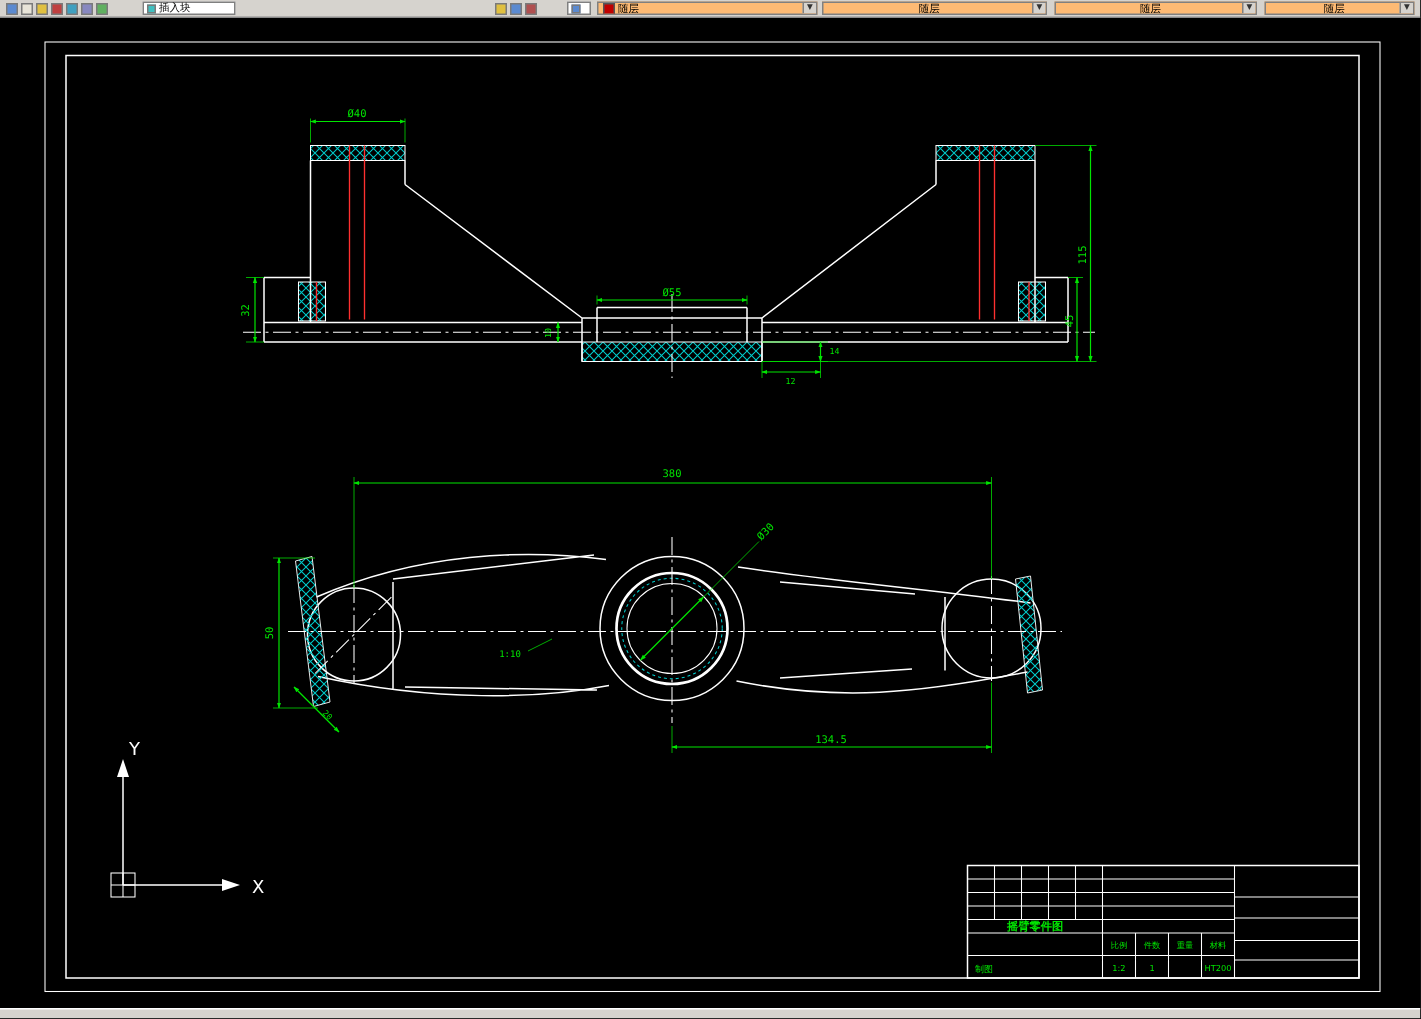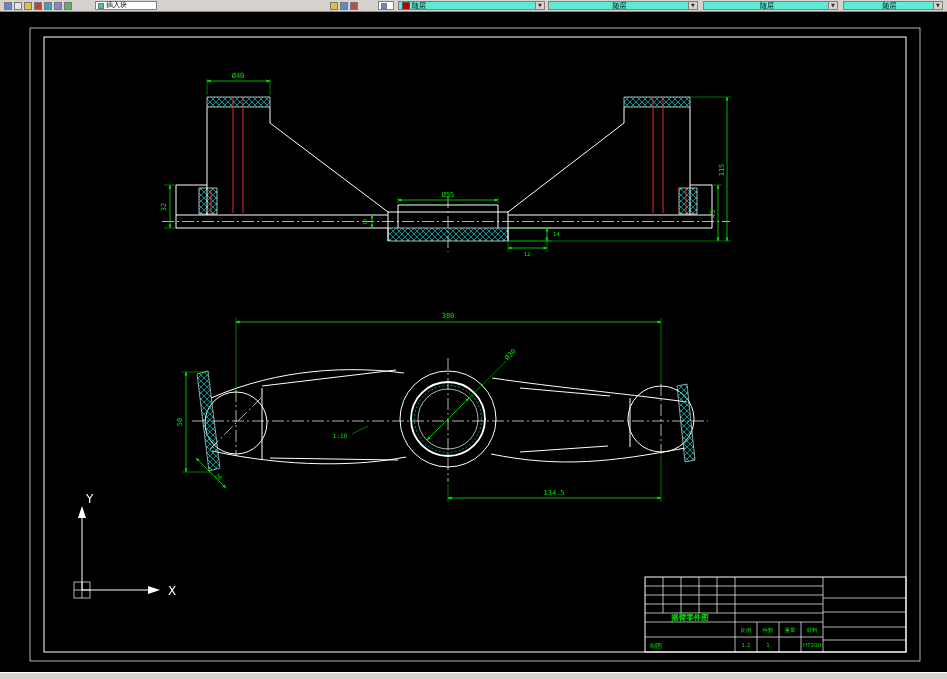--- a/index.html
+++ b/index.html
@@ -6,21 +6,21 @@
   .stage {position:relative; width:947px; height:679px; background:#000; overflow:hidden;
           font-family:"DejaVu Sans", sans-serif;}
   
   .toolbar {position:absolute; top:0; left:0; width:947px; height:12px;
             background:#d6d3ce; border-bottom:1px solid #8a8a8a; box-sizing:border-box;}
   .tb-abs {position:absolute; top:1px; height:10px; display:flex; align-items:center; gap:2px;}
   .ico {width:8px; height:8px; border:1px solid #7a7a7a; box-sizing:border-box; flex:0 0 auto;}
   .tb-box {position:absolute; top:1px; height:9px; background:#fff; border:1px solid #808080;
            font-size:7px; line-height:8px; color:#000; display:flex; align-items:flex-end;
            gap:2px; padding:0 2px; box-sizing:border-box; white-space:nowrap;}
-  .combo {position:absolute; top:1px; height:9px; background:#5eead4; border:1px solid #808080;
+  .combo {position:absolute; top:1px; height:9px; background:#fdba74; border:1px solid #808080;
           font-size:7px; line-height:8px; color:#000; display:flex; align-items:center;
           box-sizing:border-box; padding:0 10px 0 3px; white-space:nowrap; overflow:hidden;}
   .combo .arrow {position:absolute; right:0; top:0; width:8px; height:7px; background:#d6d3ce;
                  border-left:1px solid #808080; font-size:5px; line-height:7px; text-align:center; color:#333;}
   .swatch {width:6px; height:6px; background:#c00000; border:1px solid #555; margin-right:2px; flex:0 0 auto;}
   
   .statusbar {position:absolute; bottom:0; left:0; width:947px; height:7px;
               background:#d6d3ce; border-top:1px solid #fff; box-sizing:border-box;}
   
   .w   {stroke:#ffffff; fill:none; stroke-width:1;}

